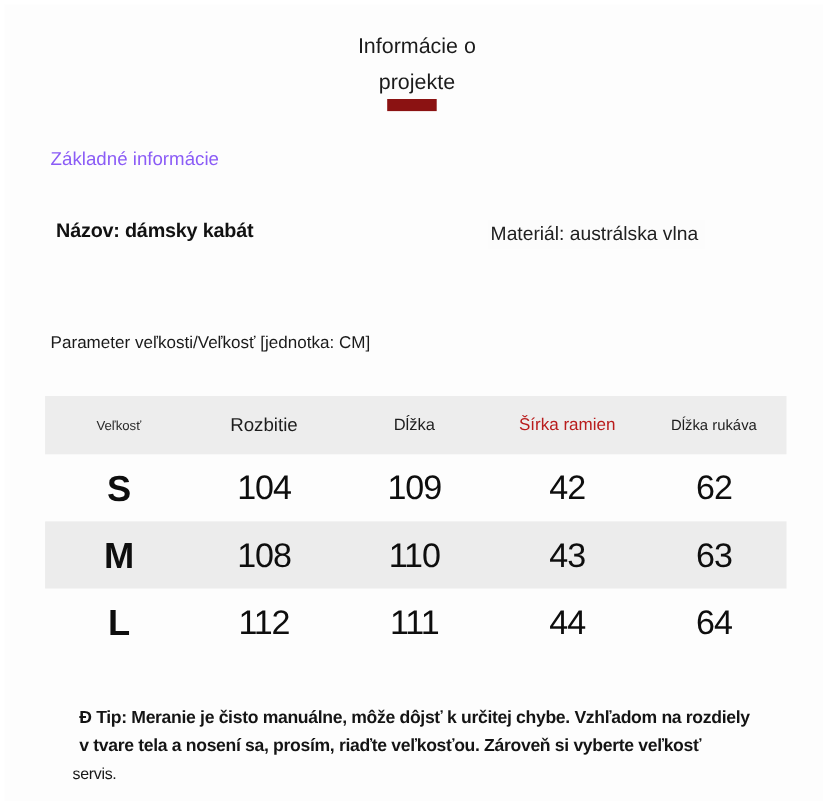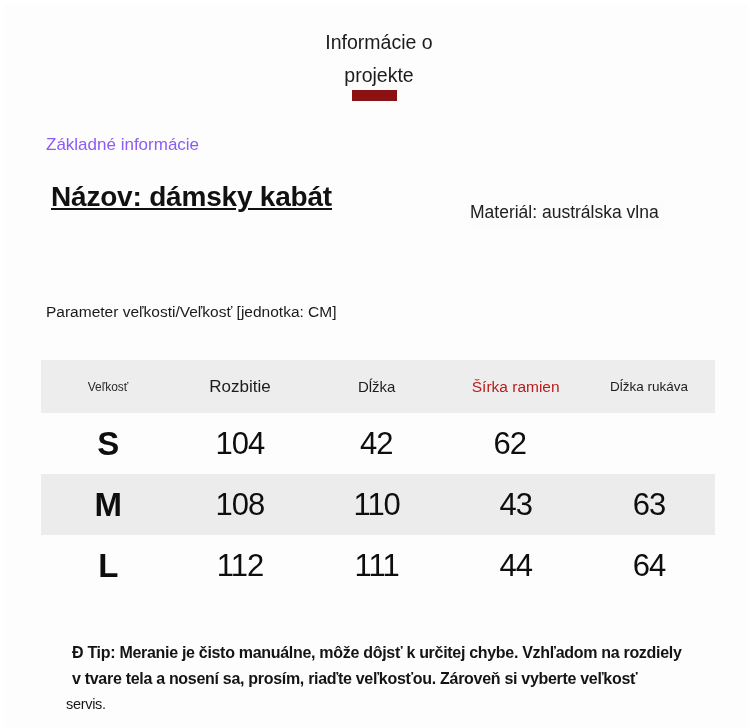--- a/index.html
+++ b/index.html
@@ -33,36 +33,34 @@
   }
   .basic-info-heading {
     position: absolute;
     left: 40px; top: 129px;
     font-size: 17px;
     font-weight: 500;
     color: #8b5cf6;
   }
   .product-name {
     position: absolute;
-    left: 45px; top: 175px;
-    font-size: 28px;
+    left: 45px; top: 193px;
+    font-size: 18px;
     font-weight: 600;
     letter-spacing: -0.2px;
     color: #111111;
-    text-decoration: underline;
   }
   .product-material {
     position: absolute;
     left: 440px; top: 196px;
     font-size: 17.5px;
     font-weight: 500;
     color: #202020;
     background: #fcfcfc;
     padding: 2px 6px 4px 2px;
-    margin-left: 24px;
   }
   .size-parameter-heading {
     position: absolute;
     left: 40px; top: 297px;
     font-size: 15.5px;
     font-weight: 500;
     color: #1a1a1a;
   }
   .size-table {
     position: absolute;
@@ -156,20 +154,21 @@
       <div class="t-cell c0 h0">Veľkosť</div>
       <div class="t-cell c1 h1">Rozbitie</div>
       <div class="t-cell c2 h2">Dĺžka</div>
       <div class="t-cell c3 h3">Šírka ramien</div>
       <div class="t-cell c4 h4">Dĺžka rukáva</div>
     </div>
 
     <div class="t-row body">
       <div class="t-cell c0 size-letter">S</div>
       <div class="t-cell c1 num">104</div>
+      <div class="t-cell c2 num">109</div>
       <div class="t-cell c3 num">42</div>
       <div class="t-cell c4 num">62</div>
     </div>
 
     <div class="t-row body alt">
       <div class="t-cell c0 size-letter">M</div>
       <div class="t-cell c1 num">108</div>
       <div class="t-cell c2 num">110</div>
       <div class="t-cell c3 num">43</div>
       <div class="t-cell c4 num">63</div>

